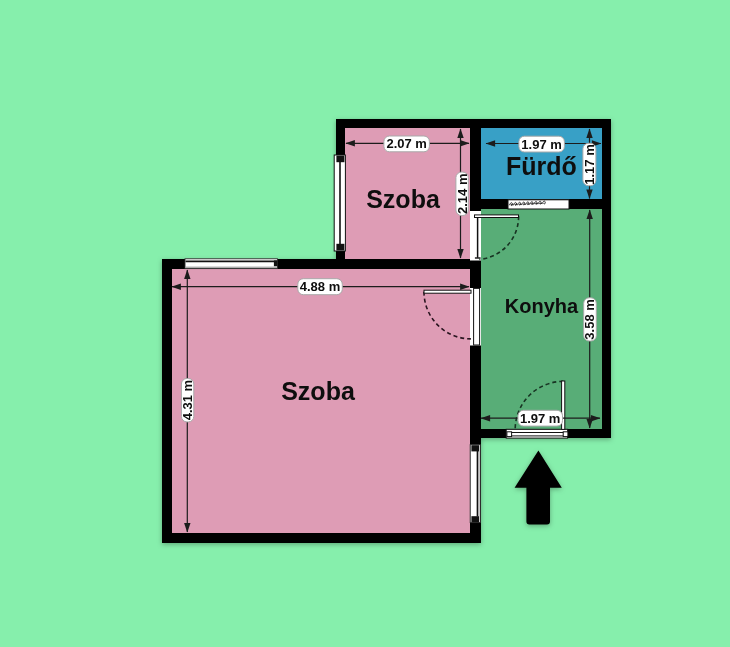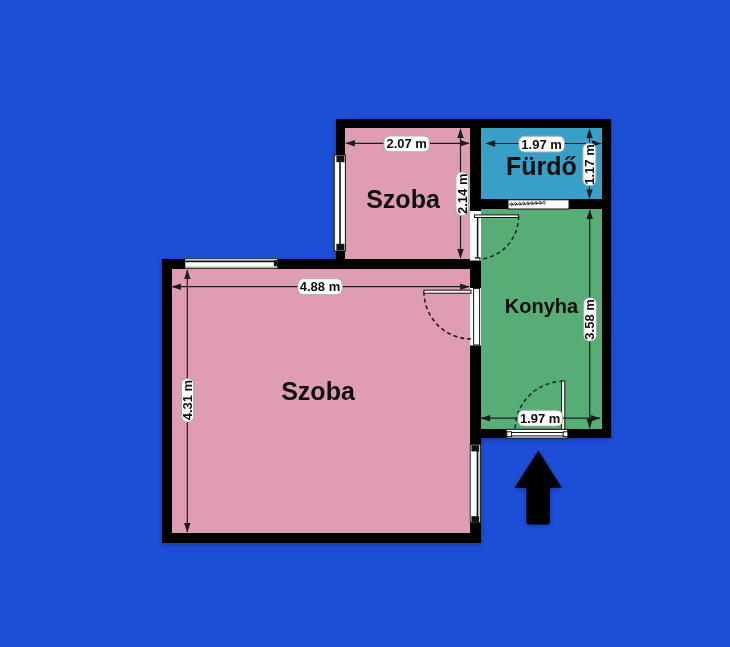--- a/index.html
+++ b/index.html
@@ -1,16 +1,16 @@
 <!DOCTYPE html>
 <html><head>
 <meta charset="utf-8">
 <style>
 html,body{margin:0;padding:0;background:#fff;}
-#c{position:relative;width:730px;height:647px;background:#1d4ed8;font-family:"Liberation Sans",sans-serif;overflow:hidden;text-decoration:underline;}
+#c{position:relative;width:730px;height:647px;background:#86efac;font-family:"Liberation Sans",sans-serif;overflow:hidden;text-decoration:underline;}
 text{font-family:"Liberation Sans",sans-serif;font-weight:bold;fill:#0e0e0e;}
 </style>
 </head>
 <body>
 <div id="c">
 <svg width="730" height="647" viewBox="0 0 730 647">
 <defs>
 <filter id="ds" x="-10%" y="-10%" width="125%" height="125%">
 <feDropShadow dx="0" dy="1.5" stdDeviation="2.6" flood-color="#000000" flood-opacity="0.3"></feDropShadow>
 </filter>

